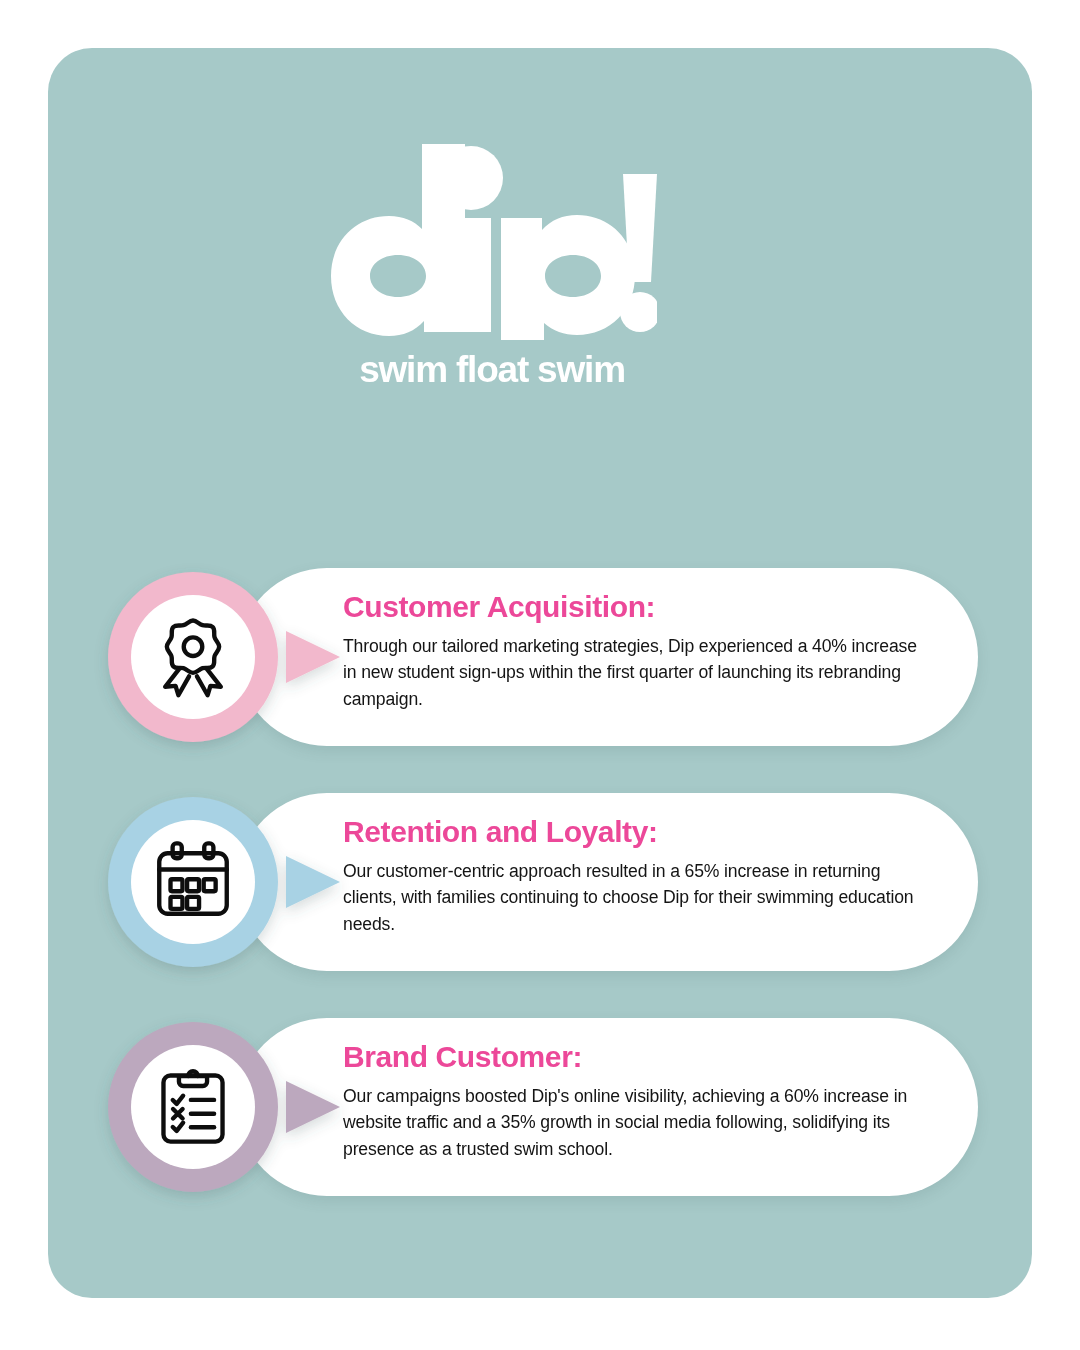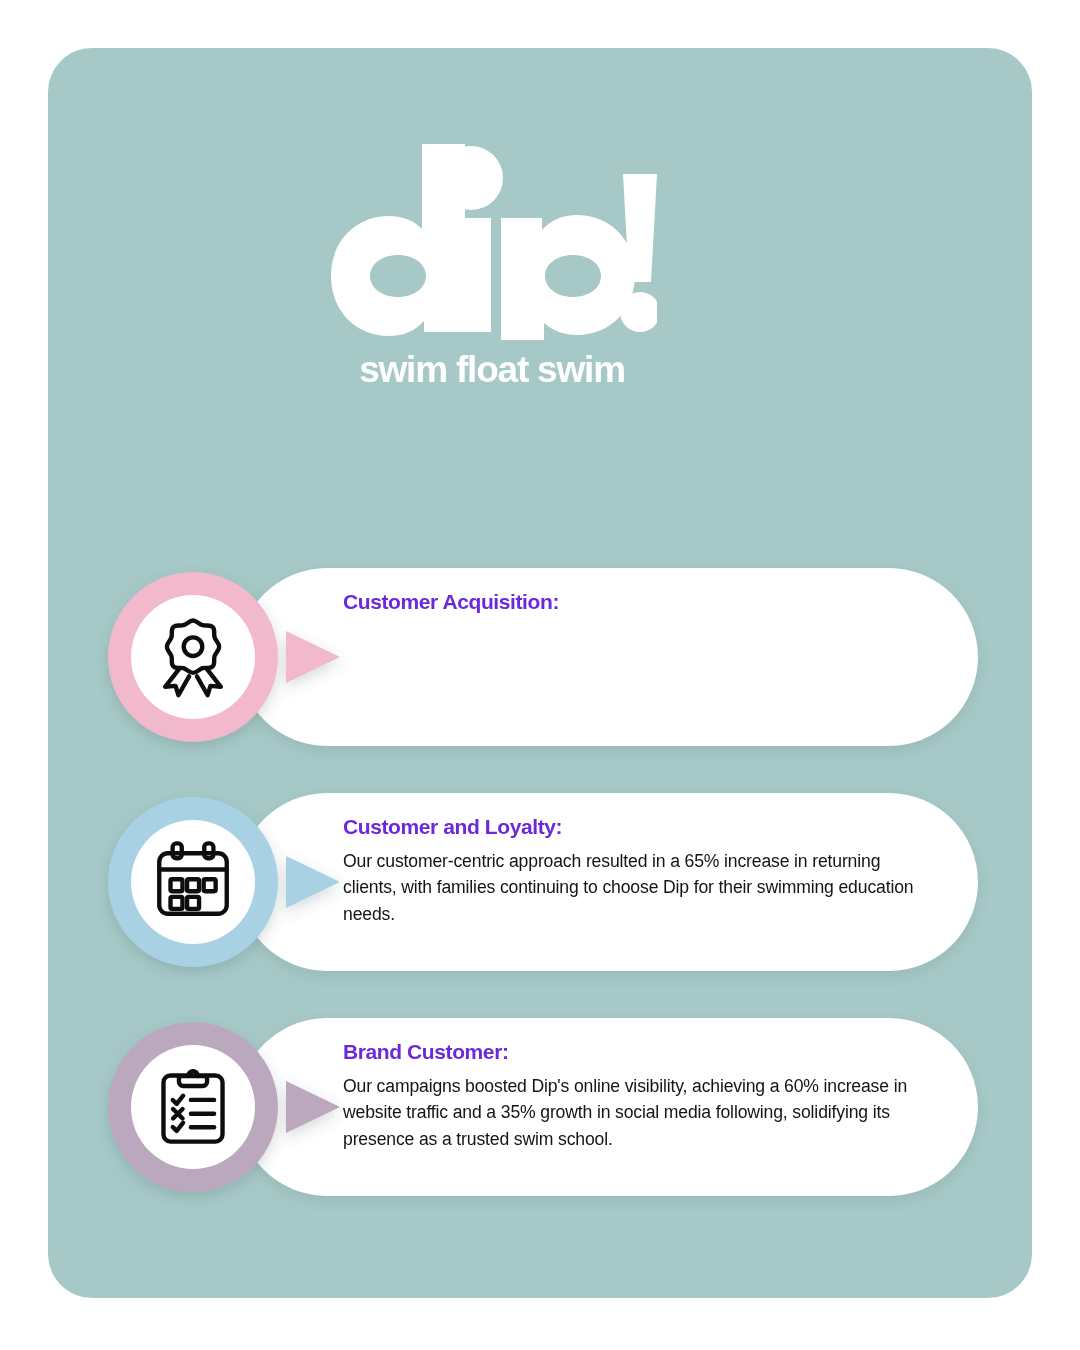--- a/index.html
+++ b/index.html
@@ -82,24 +82,24 @@
 
   .card-inner {
     position: absolute;
     left: 105px;
     top: 22px;
     right: 46px;
   }
 
   .card-title {
     font-family: "Liberation Sans", sans-serif;
-    font-size: 21px;
+    font-size: 30px;
     font-weight: 700;
     letter-spacing: -0.4px;
-    color: #6d28d9;
+    color: #ec4899;
     line-height: 1.12;
     margin-bottom: 9px;
   }
 
   .card-body {
     font-family: "Liberation Sans", sans-serif;
     font-size: 17.6px;
     font-weight: 400;
     color: #141414;
     line-height: 1.52;
@@ -157,20 +157,21 @@
       <text x="165" y="36" text-anchor="middle" fill="#ffffff" font-family="Liberation Sans, sans-serif" font-size="37" font-weight="700" letter-spacing="-1.2">swim float swim</text>
     </svg>
 
   </div>
 
   <div class="card-row r1">
 
     <div class="card">
       <div class="card-inner">
         <div class="card-title">Customer Acquisition:</div>
+        <div class="card-body">Through our tailored marketing strategies, Dip experienced a 40% increase in new student sign-ups within the first quarter of launching its rebranding campaign.</div>
       </div>
     </div>
 
     <div class="badge">
       <svg viewBox="0 0 232 174">
         <defs>
           <filter id="sh1" x="-40%" y="-40%" width="190%" height="190%">
             <feDropShadow dx="0" dy="5" stdDeviation="7" flood-color="#3c5a5a" flood-opacity="0.22"></feDropShadow>
           </filter>
         </defs>
@@ -192,21 +193,21 @@
         <path d="M41.4 41.4 L51.8 54.6 L44.4 54 L42.4 60.6 L34.8 47.2"></path>
       </svg>
     </div>
 
   </div>
 
   <div class="card-row r2">
 
     <div class="card">
       <div class="card-inner">
-        <div class="card-title">Customer and Loyalty:</div>
+        <div class="card-title">Retention and Loyalty:</div>
         <div class="card-body">Our customer-centric approach resulted in a 65% increase in returning clients, with families continuing to choose Dip for their swimming education needs.</div>
       </div>
     </div>
 
     <div class="badge">
       <svg viewBox="0 0 232 174">
         <defs>
           <filter id="sh2" x="-40%" y="-40%" width="190%" height="190%">
             <feDropShadow dx="0" dy="5" stdDeviation="7" flood-color="#3c5a5a" flood-opacity="0.22"></feDropShadow>
           </filter>

